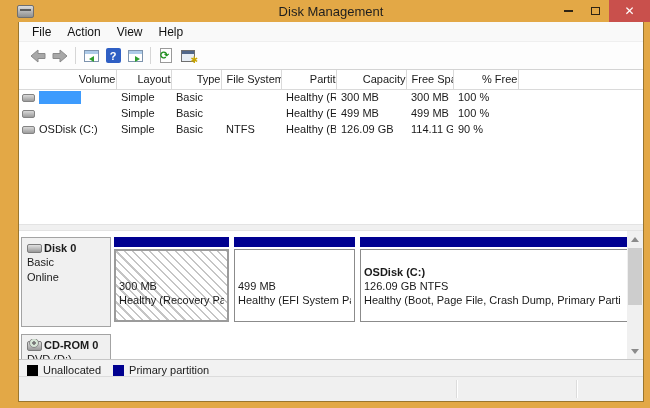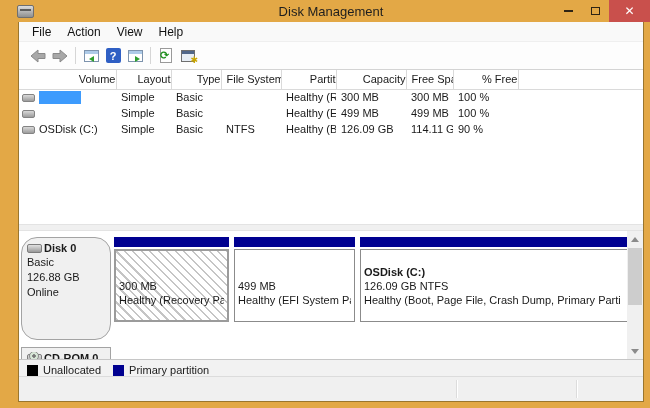--- a/index.html
+++ b/index.html
@@ -58,21 +58,21 @@
   .disk-label { width:90px; flex:0 0 90px; background:#f0f0f0; border:1px solid #a3a3a3; padding:4px 2px 2px 5px; font-size:11px; color:#1a1a1a; }
   .dl-title { font-weight:bold; white-space:nowrap; overflow:hidden; margin-bottom:1px; }
   .dl-line { line-height:15px; white-space:nowrap; overflow:hidden; }
   .drive-ico { display:inline-block; vertical-align:-1px; width:15px; height:9px; margin-right:2px;
                background:linear-gradient(#e0e0e0,#9a9a9a); border:1px solid #7d7d7d; border-radius:2px; }
   .cd-ico { position:relative; display:inline-block; vertical-align:-2px; width:15px; height:10px; margin-right:2px;
             background:linear-gradient(#e0e0e0,#9a9a9a); border:1px solid #7d7d7d; border-radius:2px; }
   .cd-ico:after { content:""; position:absolute; left:1px; top:-4px; width:8px; height:8px; border-radius:50%;
                   background:radial-gradient(circle at 50% 50%, #777 0 1.5px, #d7e6d7 2px 4px); border:1px solid #8a8a8a; }
   .disk0-graph { display:flex; height:85px; margin-left:3px; }
-  .disk-label.h85 { height:103px;border-radius:16px; }
+  .disk-label.h85 { height:90px; }
   .disk-label.h46 { height:60px; }
   .partition { display:flex; flex-direction:column; margin-right:5px; }
   .p1 { width:115px; } .p2 { width:121px; } .p3 { width:272px; margin-right:0; }
   .pband { height:10px; background:#000090; flex:0 0 10px; }
   .pbody { margin-top:2px; flex:1; border:1px solid #8b8b8b; background:#fff; padding:2px 3px;
            font-size:11px; color:#1a1a1a; overflow:hidden;
            display:flex; flex-direction:column; justify-content:center; }
   .partition.selected .pbody { border:2px solid #9b9b9b;
     background-image:repeating-linear-gradient(45deg, rgba(150,150,150,.55) 0 1.5px, transparent 1.5px 6px); }
   .pline { height:14px; line-height:14px; white-space:nowrap; overflow:hidden; }
@@ -225,21 +225,20 @@
     </div>
 
     <div class="splitter"></div>
 
     <div class="graph-pane">
 
       <div class="disk-group">
         <div class="disk-label h85">
           <div class="dl-title"><span class="drive-ico"></span><span>Disk 0</span></div>
           <div class="dl-line">Basic</div>
-          <div class="dl-line">126.88 GB</div>
           <div class="dl-line">Online</div>
         </div>
         <div class="disk0-graph">
           <div class="partition p1 selected">
             <div class="pband"></div>
             <div class="pbody">
               <div class="pline plabel"></div>
               <div class="pline">300 MB</div>
               <div class="pline">Healthy (Recovery Parti</div>
             </div>

